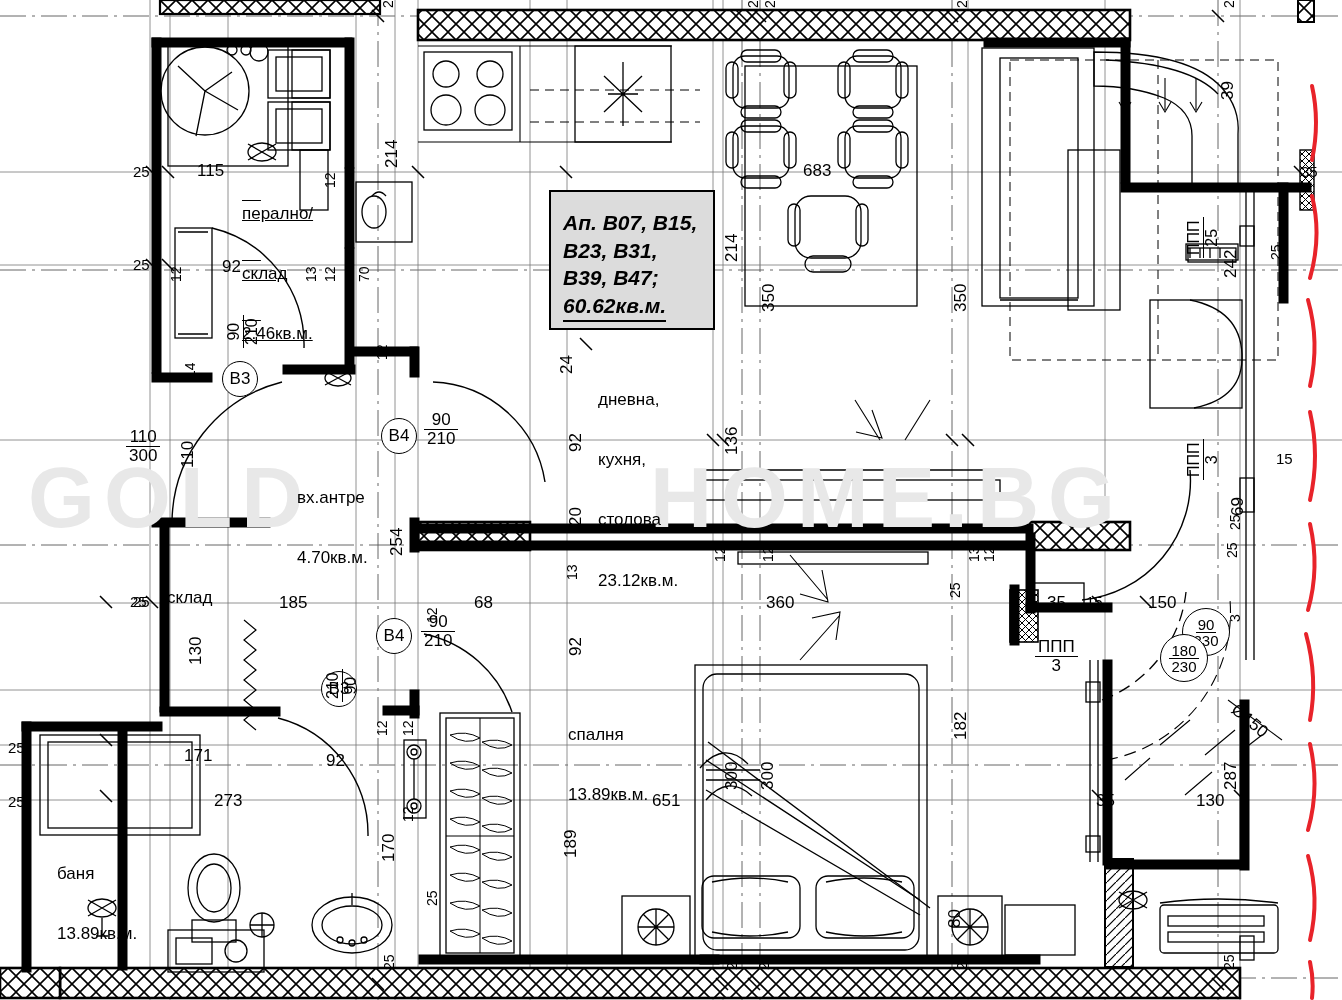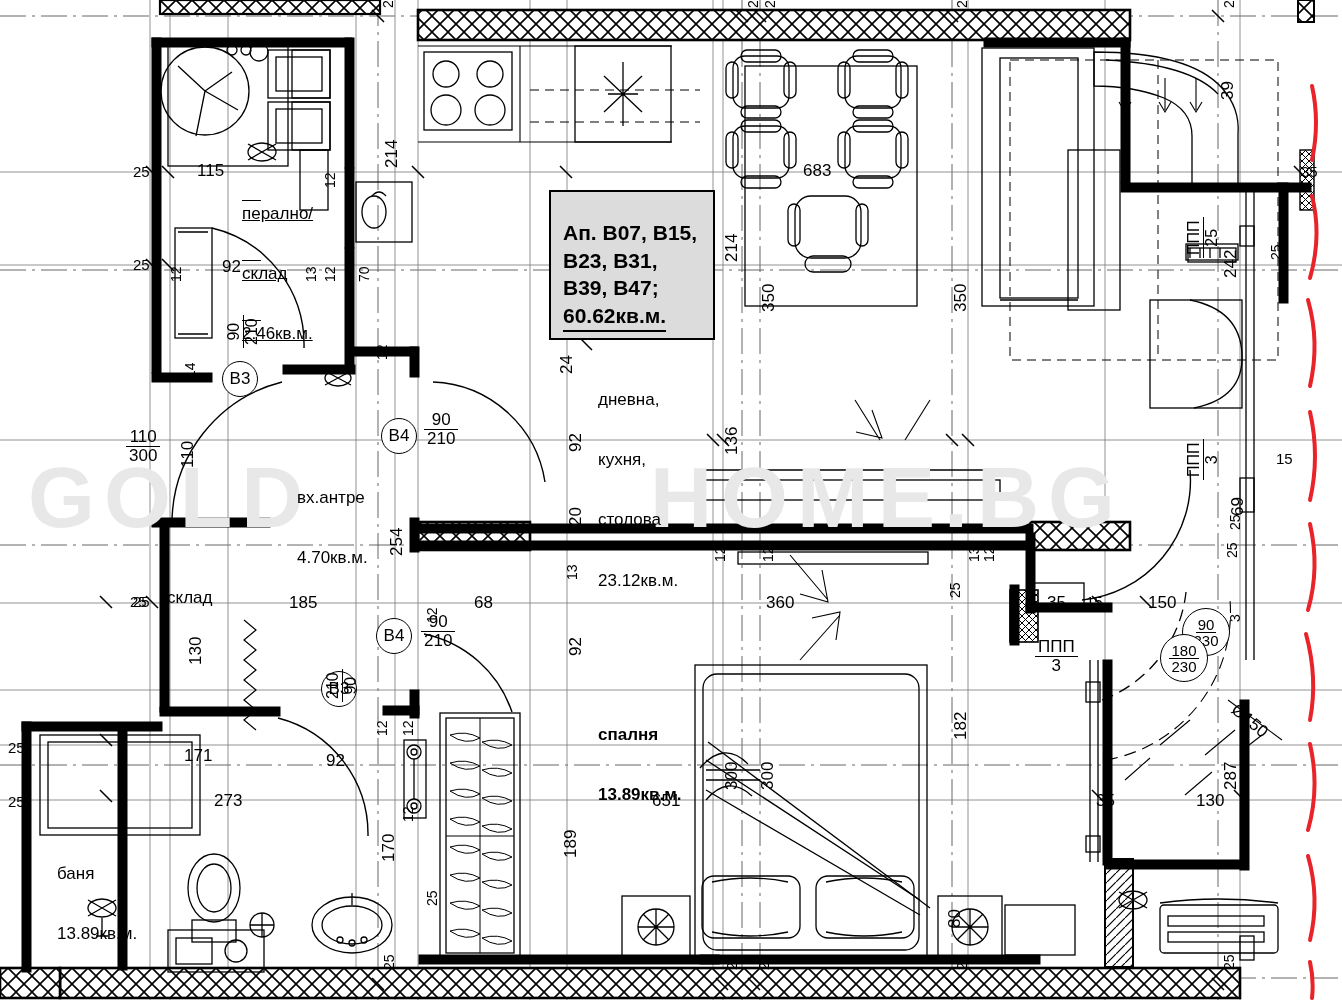--- a/index.html
+++ b/index.html
@@ -6,21 +6,21 @@
   #plan{position:relative;width:1342px;height:1000px;background:#fff;
         font-family:"Liberation Sans",sans-serif;overflow:hidden;}
   #plan svg{position:absolute;left:0;top:0;}
   .lbl{position:absolute;color:#000;white-space:pre;line-height:1.18;}
   .room{font-size:17px;}
   .dim{font-size:17px;}
   .dimv{font-size:17px;transform-origin:0 0;transform:rotate(-90deg);}
   .small{font-size:15px;}
   .tinyv{font-size:14px;transform-origin:0 0;transform:rotate(-90deg);}
   .apt-box{position:absolute;background:#dcdcdc;border:2px solid #000;
-           font-size:21px;font-weight:700;line-height:1.32;padding:27px 10px 6px 12px;}
+           font-size:21px;font-weight:700;line-height:1.32;padding:17px 10px 6px 12px;font-style:italic;}
   .apt-box .area{font-weight:800;border-bottom:2px solid #000;display:inline-block;}
   .frac{position:absolute;font-size:17px;text-align:center;line-height:1.05;}
   .frac .t{border-bottom:1.6px solid #000;display:block;padding:0 3px;}
   .frac .b{display:block;padding:0 3px;}
   .fracv{position:absolute;font-size:16px;text-align:center;line-height:1.05;
          transform-origin:0 0;transform:rotate(-90deg);}
   .fracv .t{border-bottom:1.6px solid #000;display:block;padding:0 3px;}
   .fracv .b{display:block;padding:0 3px;}
   .dcirc{position:absolute;border:1.8px solid #000;border-radius:50%;
          width:34px;height:34px;background:#fff;font-size:17px;
@@ -428,21 +428,21 @@
     <div>4.70кв.м.</div>
   </div>
 
   <div class="lbl room" style="left:598px;top:350px;">
     <div>дневна,</div>
     <div>кухня,</div>
     <div>столова</div>
     <div>23.12кв.м.</div>
   </div>
 
-  <div class="lbl room" style="left:598px;top:685px;font-weight:bold;">
+  <div class="lbl room" style="left:568px;top:685px;">
     <div>спалня</div>
     <div>13.89кв.м.</div>
   </div>
 
   <div class="lbl room" style="left:57px;top:824px;">
     <div>баня</div>
     <div>13.89кв.м.</div>
   </div>
 
 
@@ -503,21 +503,21 @@
     <span>230</span>
   </div>
   <div class="dcircf" style="left:1160px;top:634px;">
     <span class="t">180</span>
     <span>230</span>
   </div>
 
   <div class="lbl dim" style="left:197px;top:161px;">115</div>
   <div class="lbl dim" style="left:222px;top:257px;">92</div>
   <div class="lbl dim" style="left:803px;top:161px;">683</div>
-  <div class="lbl dim" style="left:289px;top:593px;">185</div>
+  <div class="lbl dim" style="left:279px;top:593px;">185</div>
   <div class="lbl dim" style="left:474px;top:593px;">68</div>
   <div class="lbl dim" style="left:184px;top:746px;">171</div>
   <div class="lbl dim" style="left:214px;top:791px;">273</div>
   <div class="lbl dim" style="left:766px;top:593px;">360</div>
   <div class="lbl dim" style="left:652px;top:791px;">651</div>
   <div class="lbl dim" style="left:1047px;top:593px;">35</div>
   <div class="lbl dim" style="left:1148px;top:593px;">150</div>
   <div class="lbl dim" style="left:1096px;top:791px;">35</div>
   <div class="lbl dim" style="left:1196px;top:791px;">130</div>
   <div class="lbl dim" style="left:326px;top:751px;">92</div>

